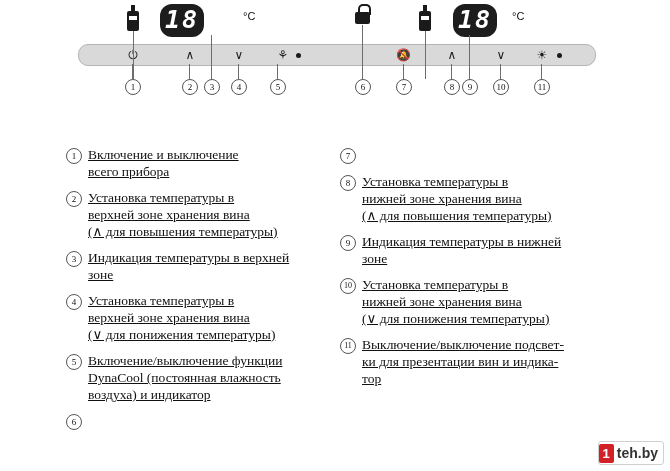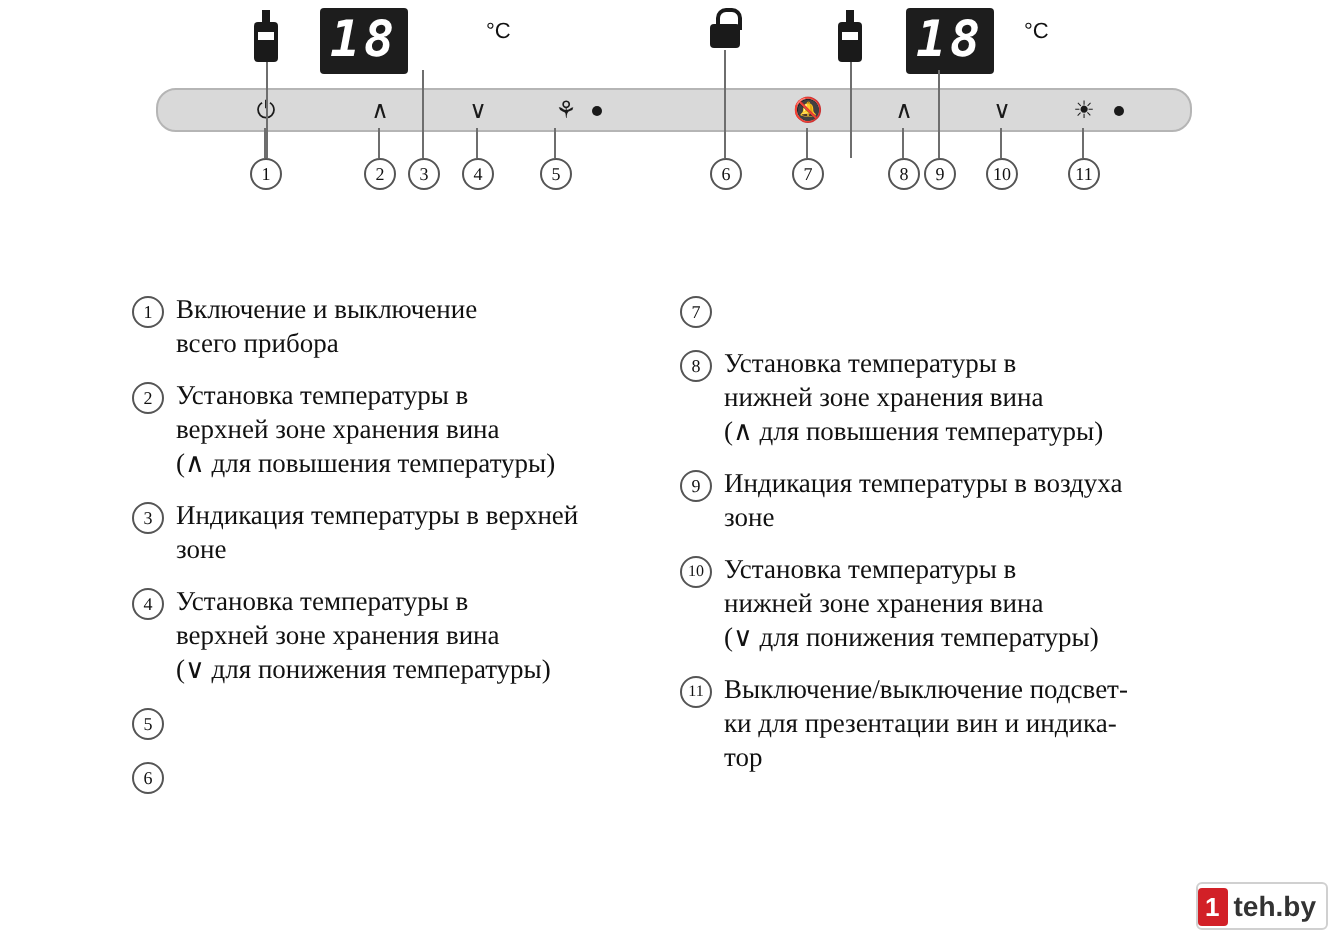--- a/index.html
+++ b/index.html
@@ -60,21 +60,21 @@
   .segnum {
     position: absolute;
     background: #1d1d1d;
     color: #ffffff;
     font-family: "DejaVu Sans Mono", monospace;
     font-weight: bold;
     font-size: 25px;
     line-height: 30px;
     letter-spacing: 2px;
     padding: 1px 5px 2px 5px;
-    border-radius: 2px;
+    border-radius: 12px;
     font-style: italic;
   }
   .celsius {
     position: absolute;
     font-family: "Liberation Sans", sans-serif;
     font-size: 11px;
     color: #111;
   }
 
   
@@ -180,20 +180,21 @@
     text-align: center;
     margin-right: 6px;
     margin-top: 2px;
     color: #111;
     background: #fff;
   }
   .item .txt {
     font-size: 13.5px;
     line-height: 17px;
     white-space: pre-line;
+    text-decoration: underline;
   }
 
   
   .watermark {
     position: absolute;
     right: 6px;
     bottom: 6px;
     height: 22px;
     display: flex;
     align-items: center;
@@ -308,39 +309,42 @@
 зоне</div>
     </div>
     <div class="item">
       <div class="bullet">4</div>
       <div class="txt">Установка температуры в
 верхней зоне хранения вина
 (∨ для понижения температуры)</div>
     </div>
     <div class="item">
       <div class="bullet">5</div>
+      <div class="txt">Включение/выключение функции
+DynaCool (постоянная влажность
+воздуха) и индикатор</div>
     </div>
     <div class="item">
       <div class="bullet">6</div>
     </div>
   </div>
 
   <div class="col right">
     <div class="item">
       <div class="bullet">7</div>
     </div>
     <div class="item">
       <div class="bullet">8</div>
       <div class="txt">Установка температуры в
 нижней зоне хранения вина
  (∧ для повышения температуры)</div>
     </div>
     <div class="item">
       <div class="bullet">9</div>
-      <div class="txt">Индикация температуры в воздуха
+      <div class="txt">Индикация температуры в нижней
 зоне</div>
     </div>
     <div class="item">
       <div class="bullet" style="font-size:8px;">10</div>
       <div class="txt">Установка температуры в
 нижней зоне хранения вина
 (∨  для понижения температуры)</div>
     </div>
     <div class="item">
       <div class="bullet" style="font-size:8px;">11</div>

